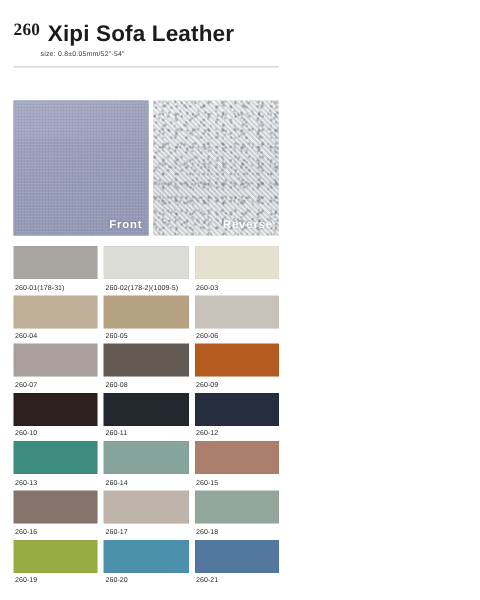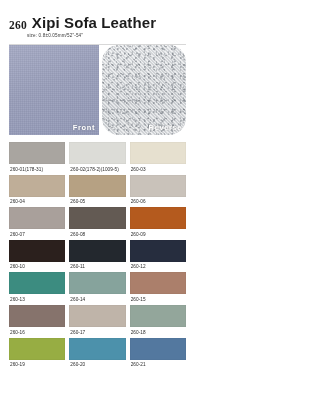--- a/index.html
+++ b/index.html
@@ -22,21 +22,21 @@
     padding: 0 9px;
     position: relative;
   }
 
   
   .header {
     padding-top: 14px;
   }
   .title-line {
     display: flex;
-    align-items: flex-end;
+    align-items: flex-start;
     gap: 5px;
     white-space: nowrap;
   }
   .title-num {
     font-family: "Liberation Serif", serif;
     font-weight: bold;
     font-size: 11.5px;
     letter-spacing: 0.2px;
     color: #1c1c1c;
   }
@@ -57,21 +57,21 @@
   }
   .hr {
     margin-top: 6px;
     height: 1px;
     background: #d8d8d8;
     width: 100%;
   }
 
   
   .hero {
-    margin-top: 0;
+    margin-top: 22px;
     display: flex;
     gap: 3px;
     height: 90px;
   }
   .hero-pane {
     position: relative;
     overflow: hidden;
   }
   .hero-front {
     flex: 0 0 90px;
@@ -151,21 +151,21 @@
       <span class="title-text">Xipi Sofa Leather</span>
     </div>
     <div class="subtitle">size: 0.8±0.05mm/52"-54"</div>
     <div class="hr"></div>
   </div>
 
   <div class="hero">
     <div class="hero-pane hero-front" style="background-color: rgb(152, 157, 185);">
       <span class="hero-label">Front</span>
     </div>
-    <div class="hero-pane hero-reverse" style="background-color: rgb(214, 216, 218); border-radius: 17px;">
+    <div class="hero-pane hero-reverse" style="background-color: rgb(214, 216, 218);">
       <span class="hero-label">Reverse</span>
     </div>
   </div>
 
   <div class="grid">
       <div class="cell">
         <div class="chip" style="background-color: rgb(169, 165, 160);"></div>
         <div class="chip-code">260-01(178-31)</div>
       </div>
       <div class="cell">

